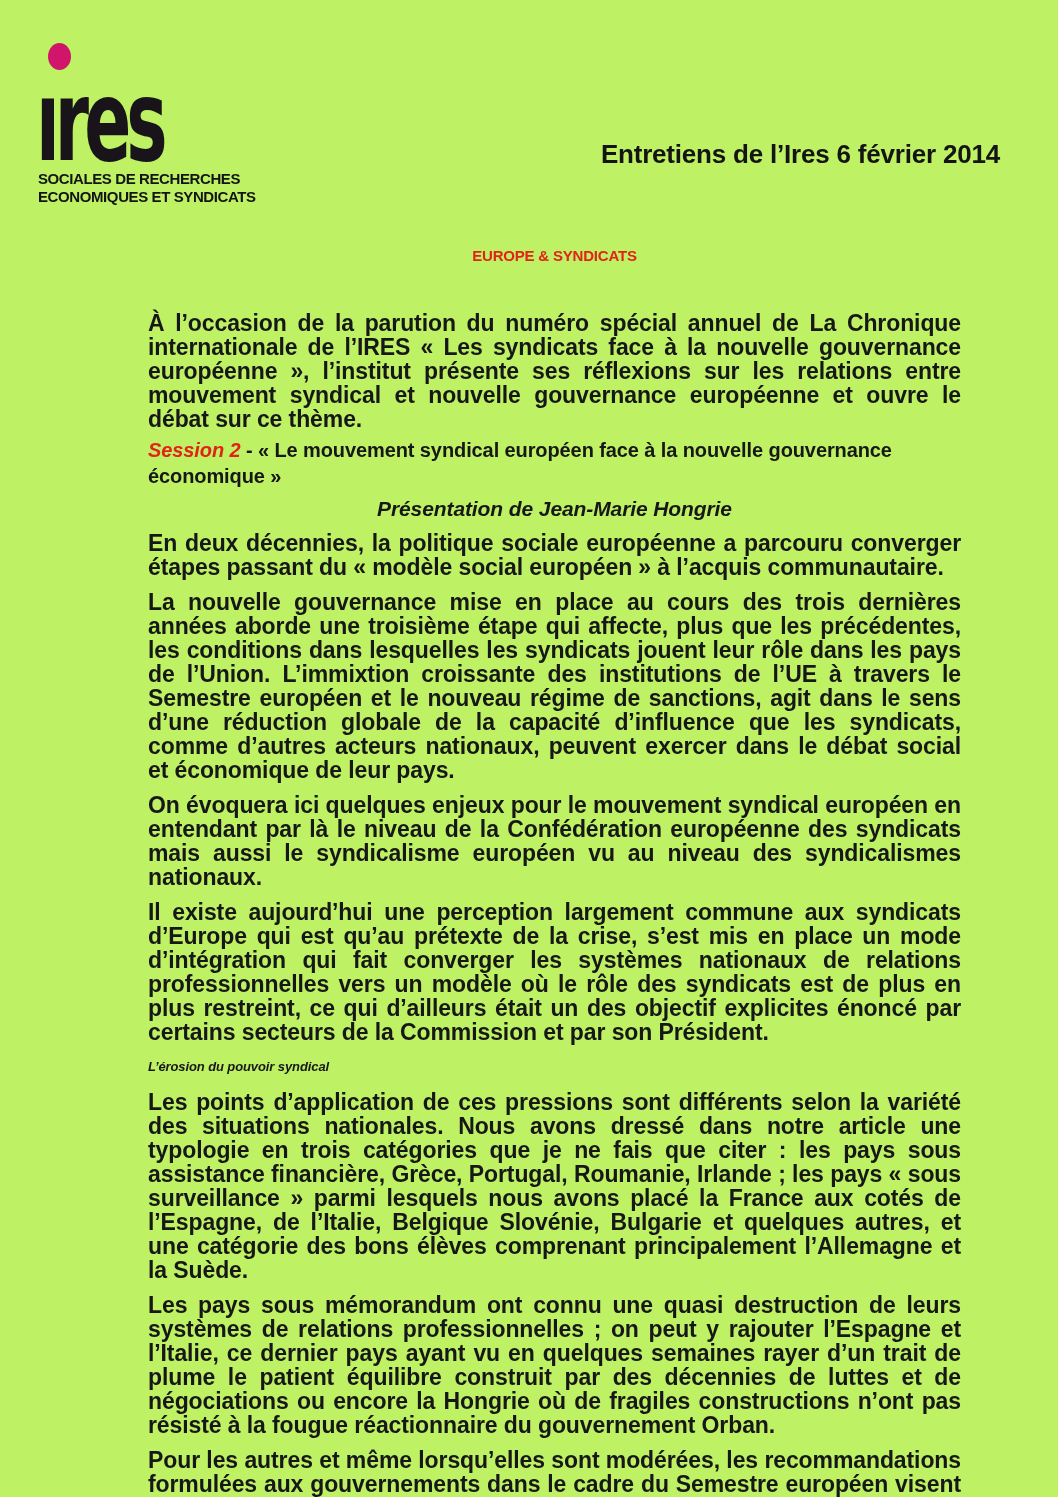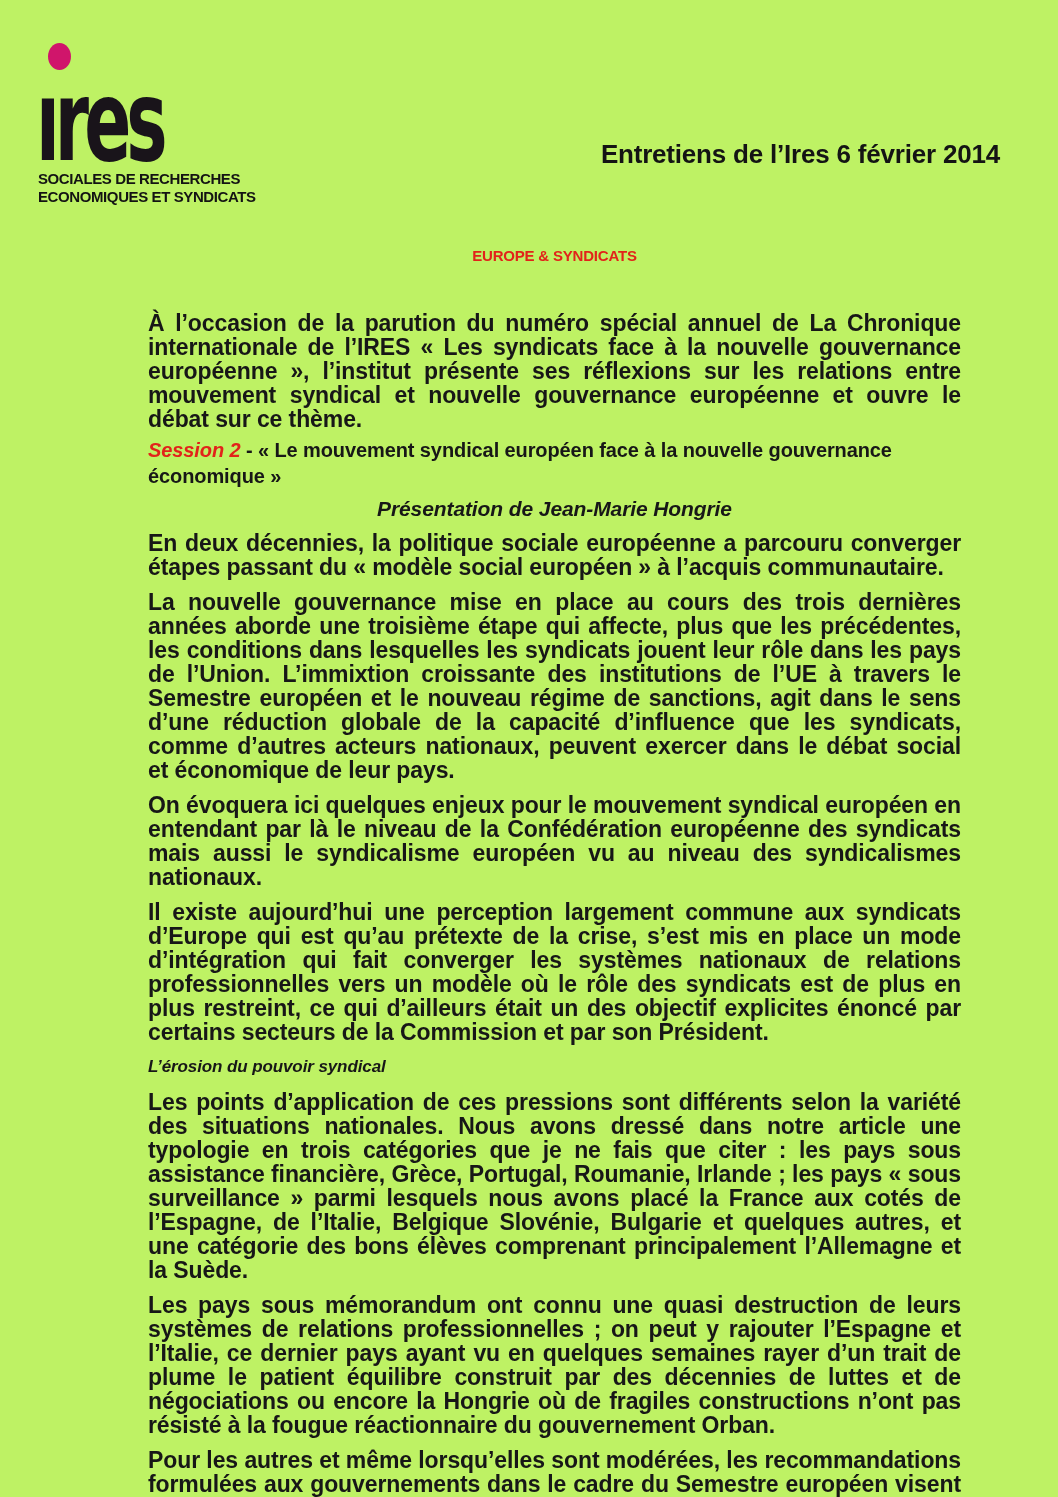--- a/index.html
+++ b/index.html
@@ -63,21 +63,21 @@
     text-align:left; font-size:20px; line-height:26px;
     margin-bottom:6px;
   }
   .session-label { color:#e2231a; font-style:italic; }
   .session-sep, .session-title { color:#171717; }
   p.presentation {
     text-align:center; font-size:21px; font-style:italic;
     line-height:27px; margin-bottom:9px;
   }
   p.subheading {
-    text-align:left; font-style:italic; font-size:17px;
+    text-align:left; font-style:italic; font-size:13px;
     line-height:24px; margin-bottom:11px;
   }
 </style>
 </head>
 <body>
 
 <div class="page">
 
   <div class="logo">
     <span class="logo-dot"></span>

